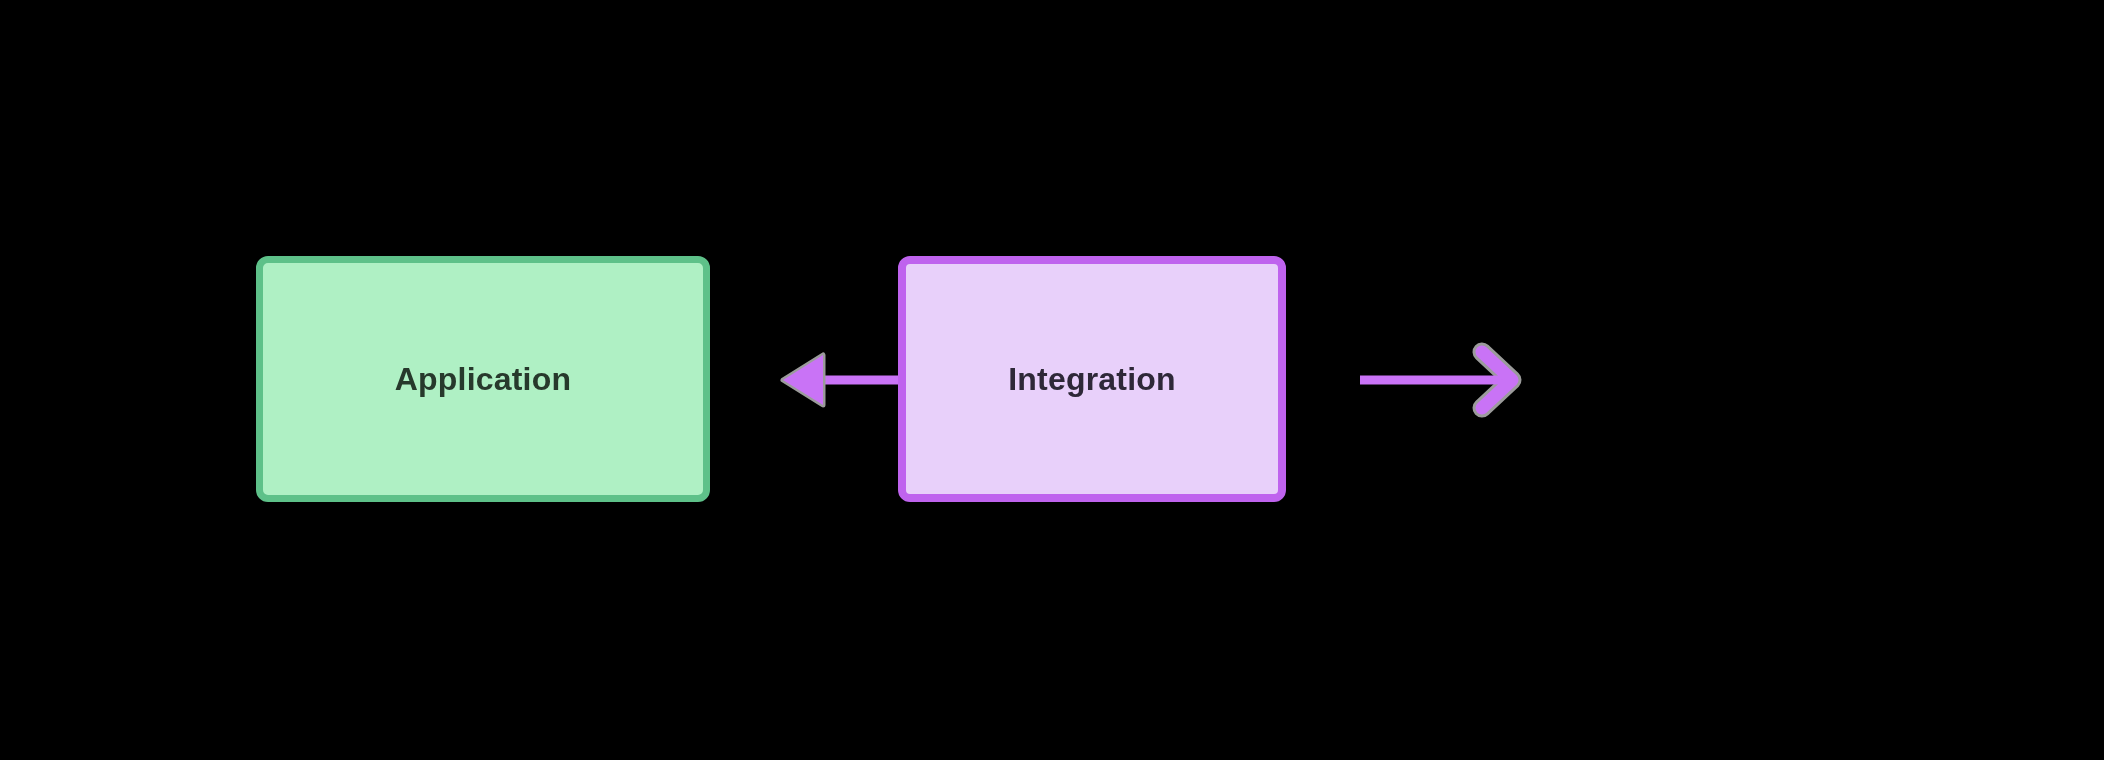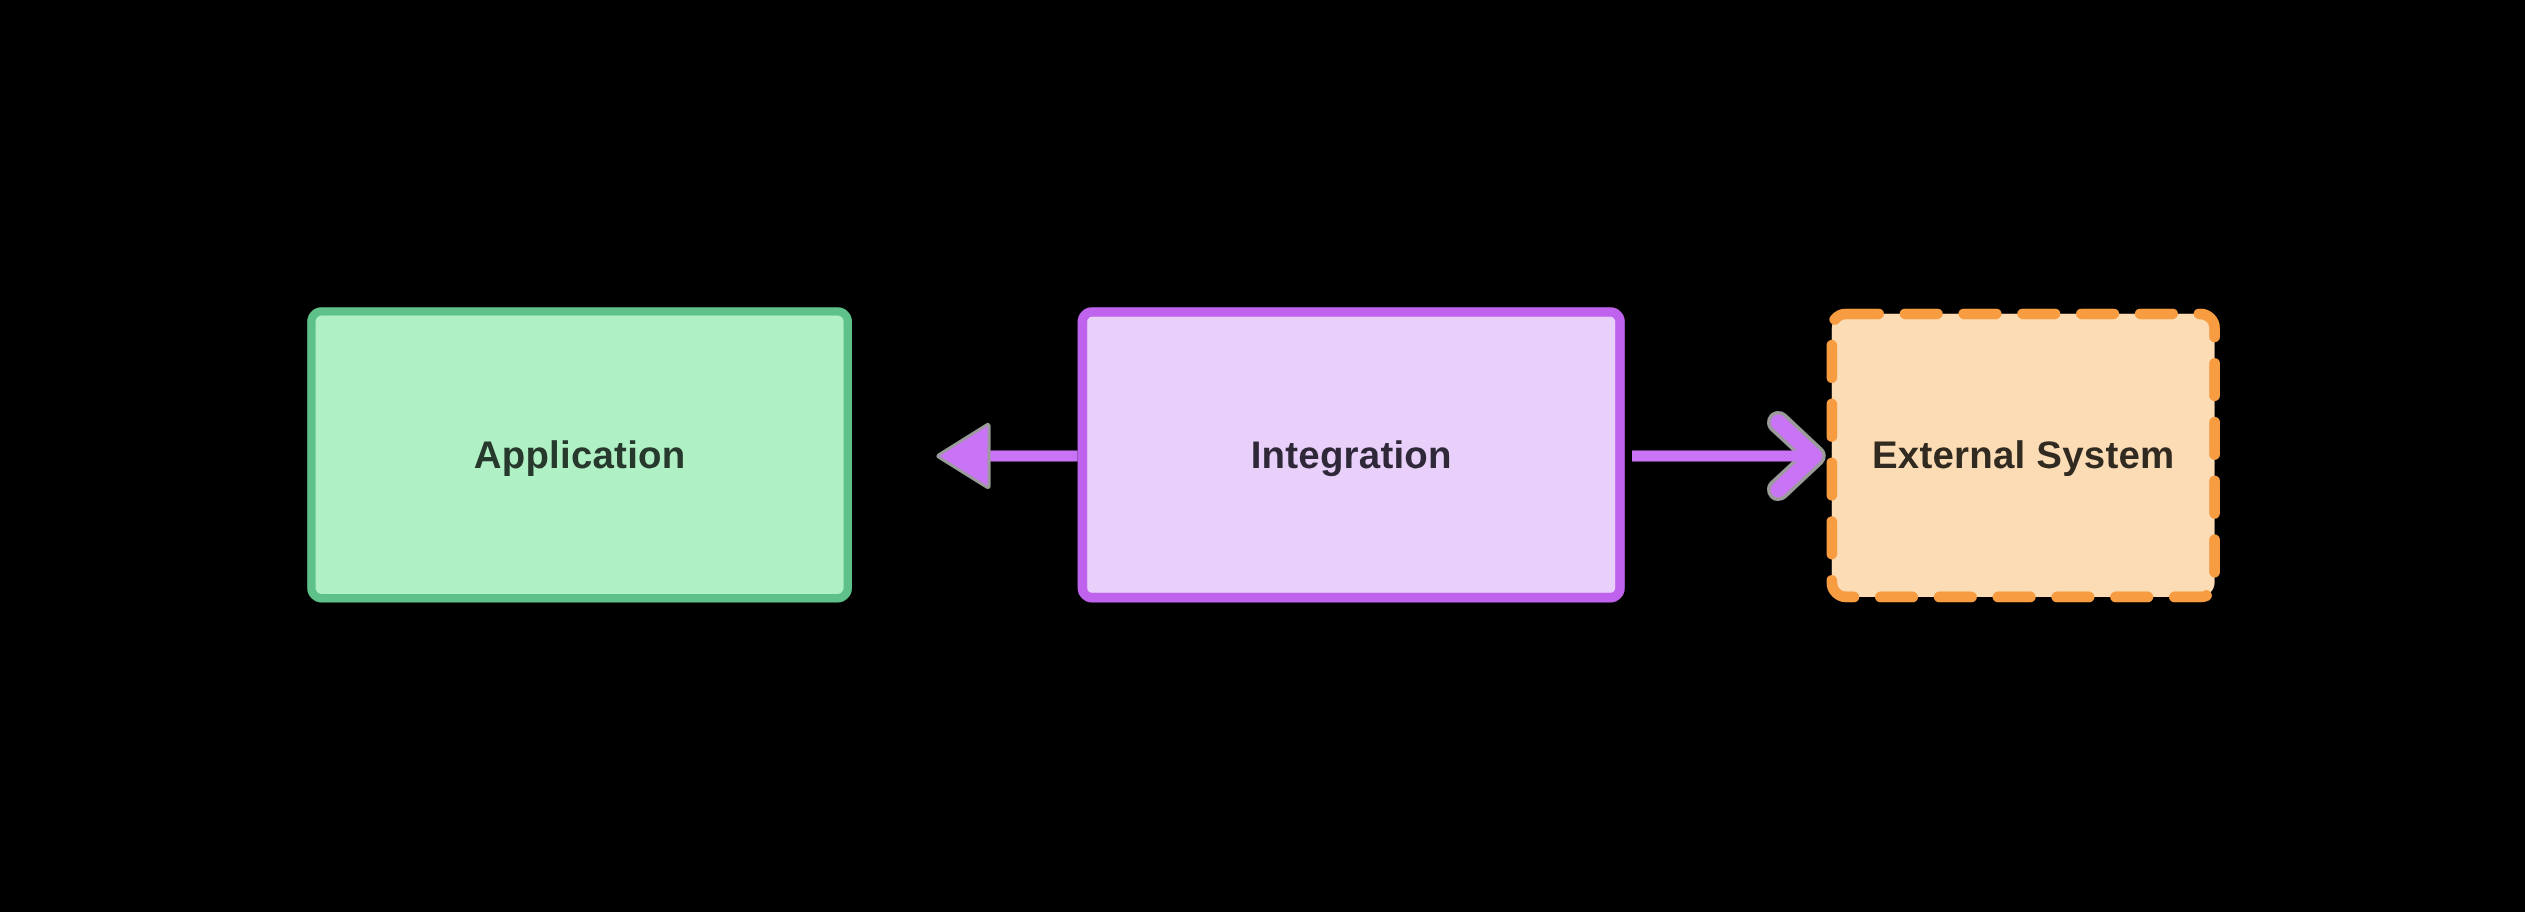--- a/index.html
+++ b/index.html
@@ -42,21 +42,21 @@
     border: 6px solid var(--spi-border);
     z-index: 3;
   }
   #node-spi .node-label {
     font-size: 29px;
     font-weight: 700;
     color: var(--spi-text);
   }
 
   #node-integration {
-    left: 898px; top: 256px; width: 456px; height: 246px;
+    left: 898px; top: 256px; width: 388px; height: 246px;
     background: var(--int-fill);
     border: 8px solid var(--int-border);
   }
   #node-integration .node-label { color: var(--int-text); }
 
   #node-external {
     left: 1522px; top: 257px; width: 328px; height: 245px;
     background: transparent;
     border: none;
   }
@@ -117,26 +117,20 @@
 
   <div class="node" id="node-application">
     <span class="node-label">Application</span>
   </div>
 
 
   <div class="node" id="node-integration">
     <span class="node-label">Integration</span>
   </div>
 
-  <div class="node" id="node-external">
-    <svg class="dashed-border-svg" viewBox="0 0 328 245" xmlns="http://www.w3.org/2000/svg" aria-hidden="true">
-      <rect class="dashed-rect" x="4.5" y="4.5" width="319" height="236" rx="12" ry="12"></rect>
-    </svg>
-    <span class="node-label">External System</span>
-  </div>
 
   <svg class="arrow-svg" id="arrow-left" width="125" height="80" viewBox="0 0 125 80" xmlns="http://www.w3.org/2000/svg" aria-hidden="true">
     <line class="arrow-shaft" x1="44" y1="40" x2="123" y2="40"></line>
     <polygon class="arrow-head-filled" points="8,40 48,15 48,65"></polygon>
   </svg>
 
   <svg class="arrow-svg" id="arrow-right" width="164" height="80" viewBox="0 0 164 80" xmlns="http://www.w3.org/2000/svg" aria-hidden="true">
     <polyline class="arrow-head-chevron-outline" points="130,12 160,40 130,68"></polyline>
     <line class="arrow-shaft" x1="8" y1="40" x2="153" y2="40"></line>
     <polyline class="arrow-head-chevron" points="130,12 160,40 130,68"></polyline>

